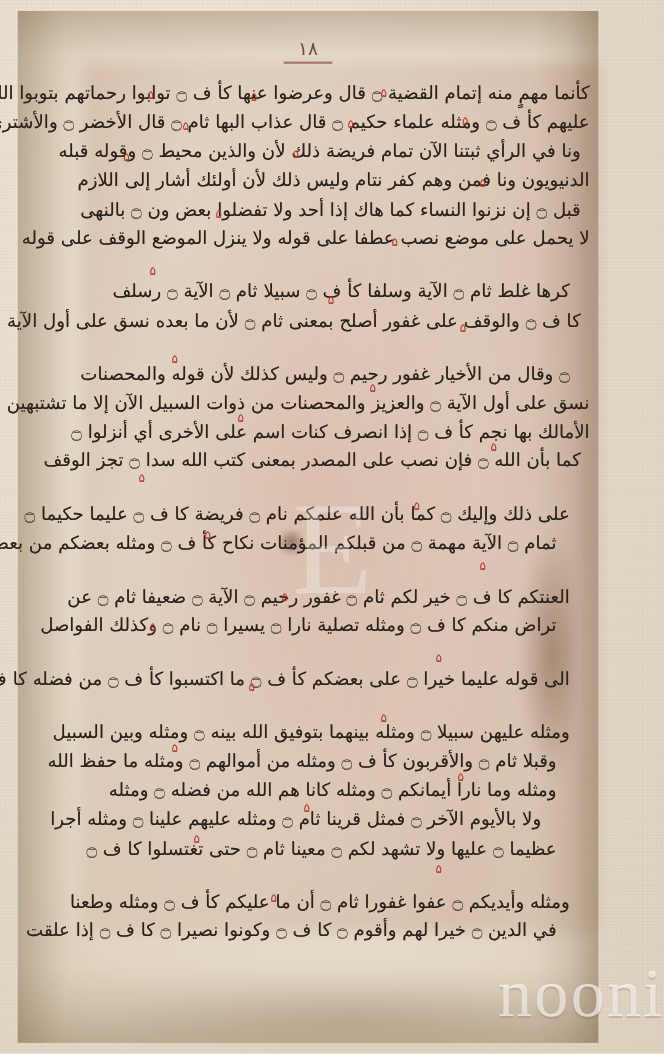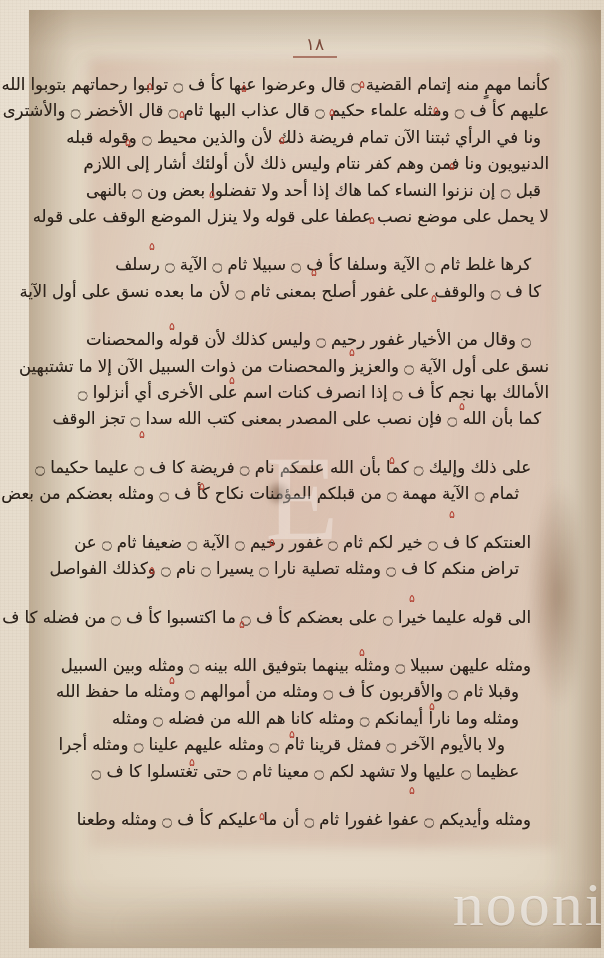--- a/index.html
+++ b/index.html
@@ -28,23 +28,23 @@
     position: absolute;
     inset: 0;
     background-image:
       repeating-linear-gradient(0deg, rgba(160,140,110,0.035) 0px, rgba(160,140,110,0.035) 1px, rgba(255,255,255,0) 1px, rgba(255,255,255,0) 3px),
       repeating-linear-gradient(90deg, rgba(150,130,100,0.03) 0px, rgba(150,130,100,0.03) 1px, rgba(255,255,255,0) 1px, rgba(255,255,255,0) 4px);
     mix-blend-mode: multiply;
   }
   
   .folio {
     position: absolute;
-    left: 29px;
+    left: 16px;
     top: 10px;
-    width: 572px;
+    width: 528px;
     height: 938px;
     background:
       radial-gradient(ellipse at 55% 40%, #eee5d6 0%, #e7dccb 50%, #ddd0ba 100%);
     box-shadow: inset 0 0 48px rgba(150,125,95,0.18);
   }
   
   .wash {
     position: absolute;
     left: 60px;
     top: 48px;
@@ -254,20 +254,21 @@
       <span class="line ln-shift3">ثمام ۝ الآية مهمة ۝ من قبلكم المؤمنات نكاح كأ ف ۝ ومثله بعضكم من بعض</span>
       <span class="line ln-shift2">العنتكم كا ف ۝ خير لكم ثام ۝ غفور رحيم ۝ الآية ۝ ضعيفا ثام ۝ عن</span>
       <span class="line ln-shift3">تراض منكم كا ف ۝ ومثله تصلية نارا ۝ يسيرا ۝ نام ۝ وكذلك الفواصل</span>
       <span class="line ln-shift2">الى قوله عليما خيرا ۝ على بعضكم كأ ف ۝ ما اكتسبوا كأ ف ۝ من فضله كا ف ۝</span>
       <span class="line ln-shift2">ومثله عليهن سبيلا ۝ ومثله بينهما بتوفيق الله بينه ۝ ومثله وبين السبيل</span>
       <span class="line ln-shift3">وقبلا ثام ۝ والأقربون كأ ف ۝ ومثله من أموالهم ۝ ومثله ما حفظ الله</span>
       <span class="line ln-shift3">ومثله وما نارا أيمانكم ۝ ومثله كانا هم الله من فضله ۝ ومثله</span>
       <span class="line ln-shift4">ولا بالأيوم الآخر ۝ فمثل قرينا ثام ۝ ومثله عليهم علينا ۝ ومثله أجرا</span>
       <span class="line ln-shift3">عظيما ۝ عليها ولا تشهد لكم ۝ معينا ثام ۝ حتى تغتسلوا كا ف ۝</span>
       <span class="line ln-shift2">ومثله وأيديكم ۝ عفوا غفورا ثام ۝ أن ما عليكم كأ ف ۝ ومثله وطعنا</span>
+      <span class="line ln-shift3">في الدين ۝ خيرا لهم وأقوم ۝ كا ف ۝ وكونوا نصيرا ۝ كا ف ۝ إذا علقت</span>
     </div>
 
     <div class="marks">
       <span class="mk" style="left:118px; top:72px;">۵</span>
       <span class="mk" style="left:212px; top:74px;">۵</span>
       <span class="mk" style="left:330px; top:70px;">۵</span>
       <span class="mk" style="left:150px; top:100px;">۵</span>
       <span class="mk" style="left:300px; top:98px;">۵</span>
       <span class="mk" style="left:404px; top:96px;">۵</span>
       <span class="mk" style="left:96px; top:128px;">۵</span>

